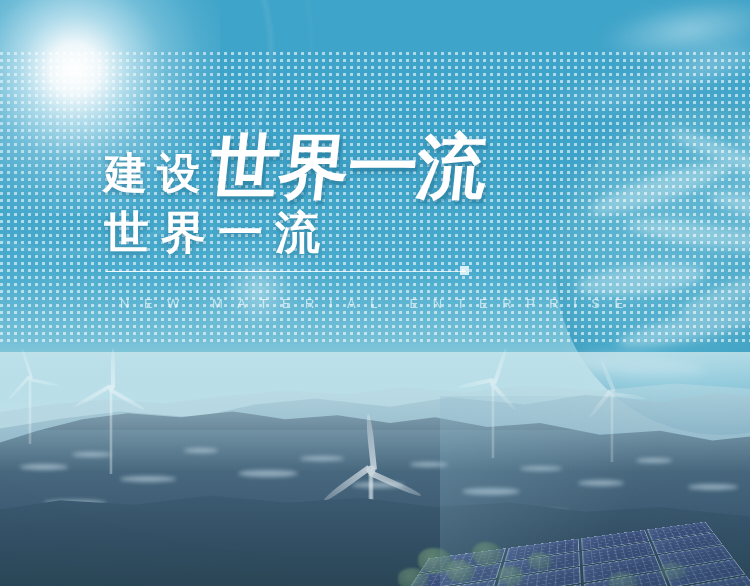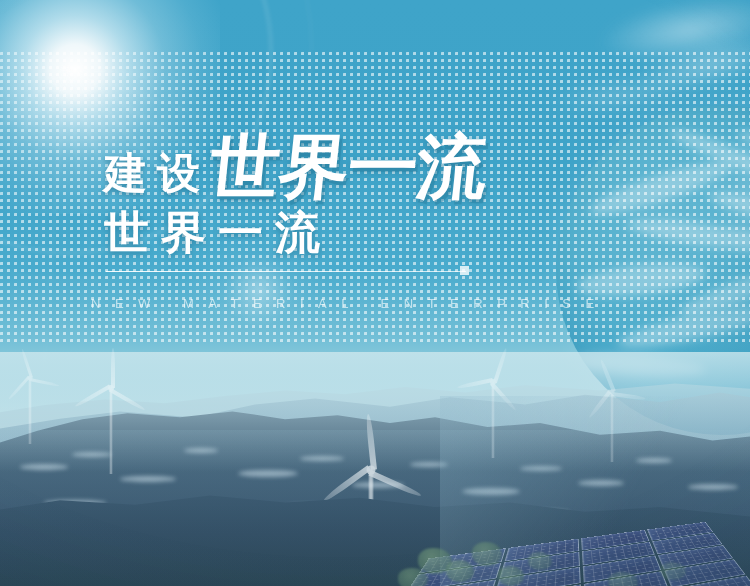--- a/index.html
+++ b/index.html
@@ -247,21 +247,21 @@
   #divider{
     left:106px;top:271px;width:360px;height:1px;
     background:linear-gradient(90deg,rgba(255,255,255,.92),rgba(255,255,255,.72));
   }
   #divider-cap{
     left:460px;top:266px;width:9px;height:9px;
     background:rgba(255,255,255,.78);
   }
 
   #subline{
-    left:91px;top:297px;
+    left:120px;top:297px;
     font-size:13px;line-height:1;
     font-weight:400;
     letter-spacing:14.5px;
     color:rgba(255,255,255,.62);
     font-family:"Liberation Sans","DejaVu Sans",sans-serif;
   }
 
   
   #vignette{
     position:absolute;inset:0;pointer-events:none;

